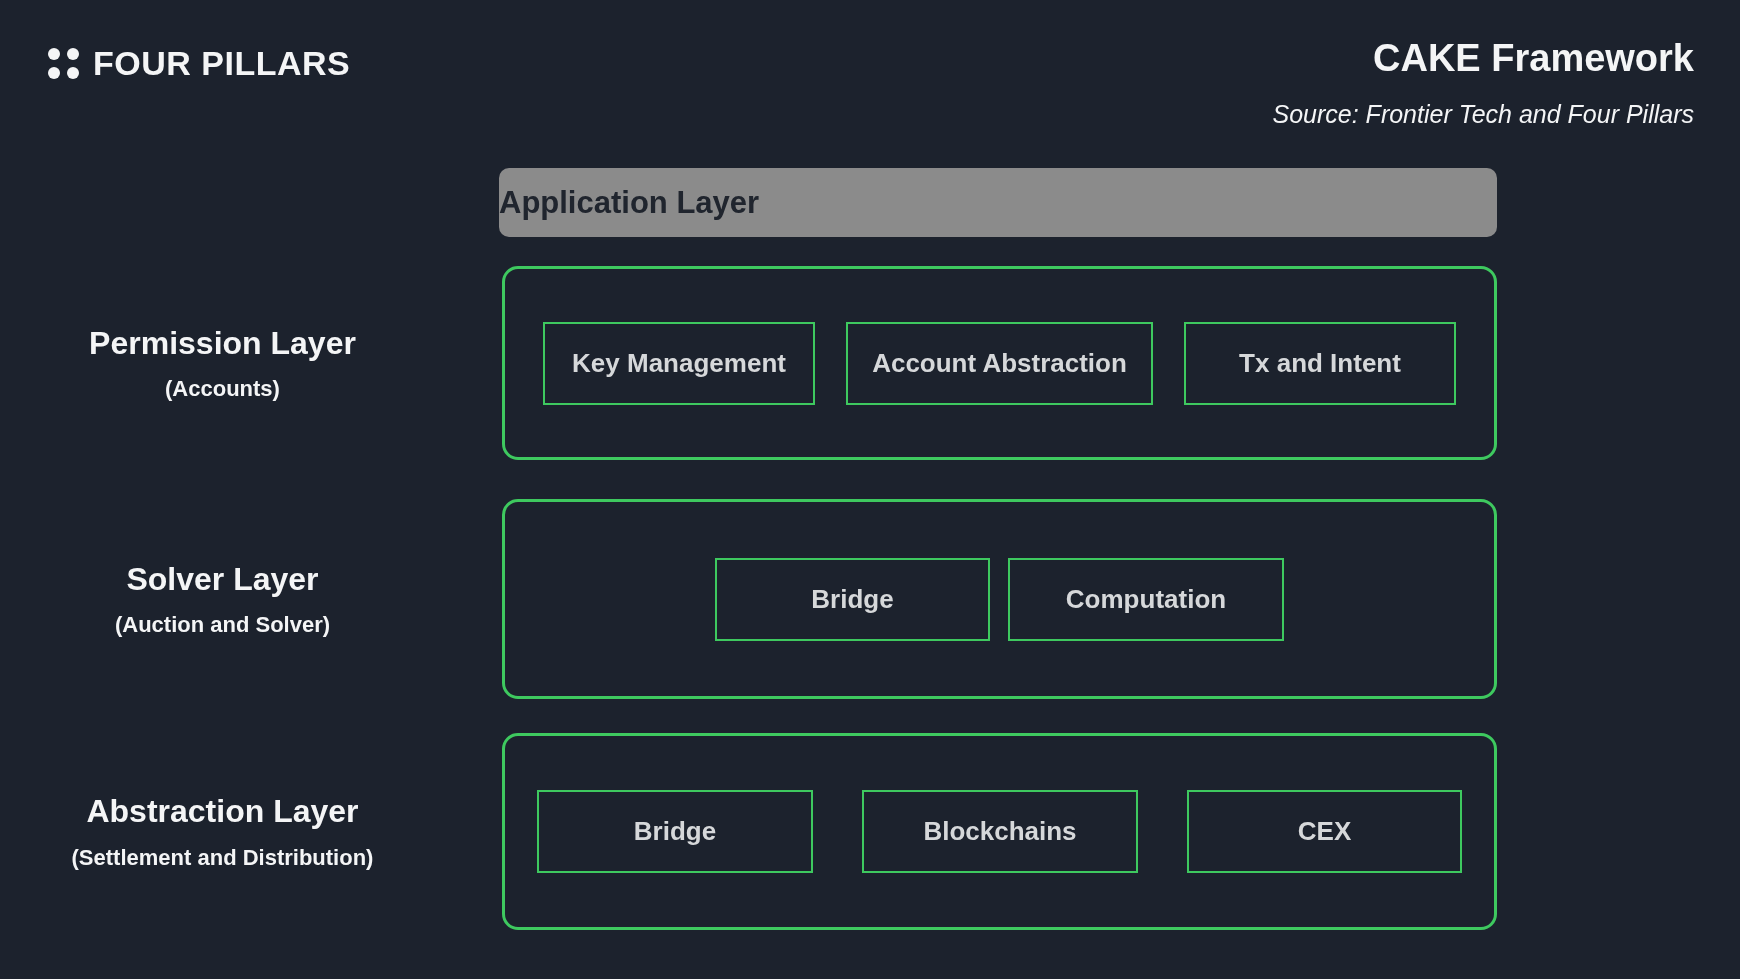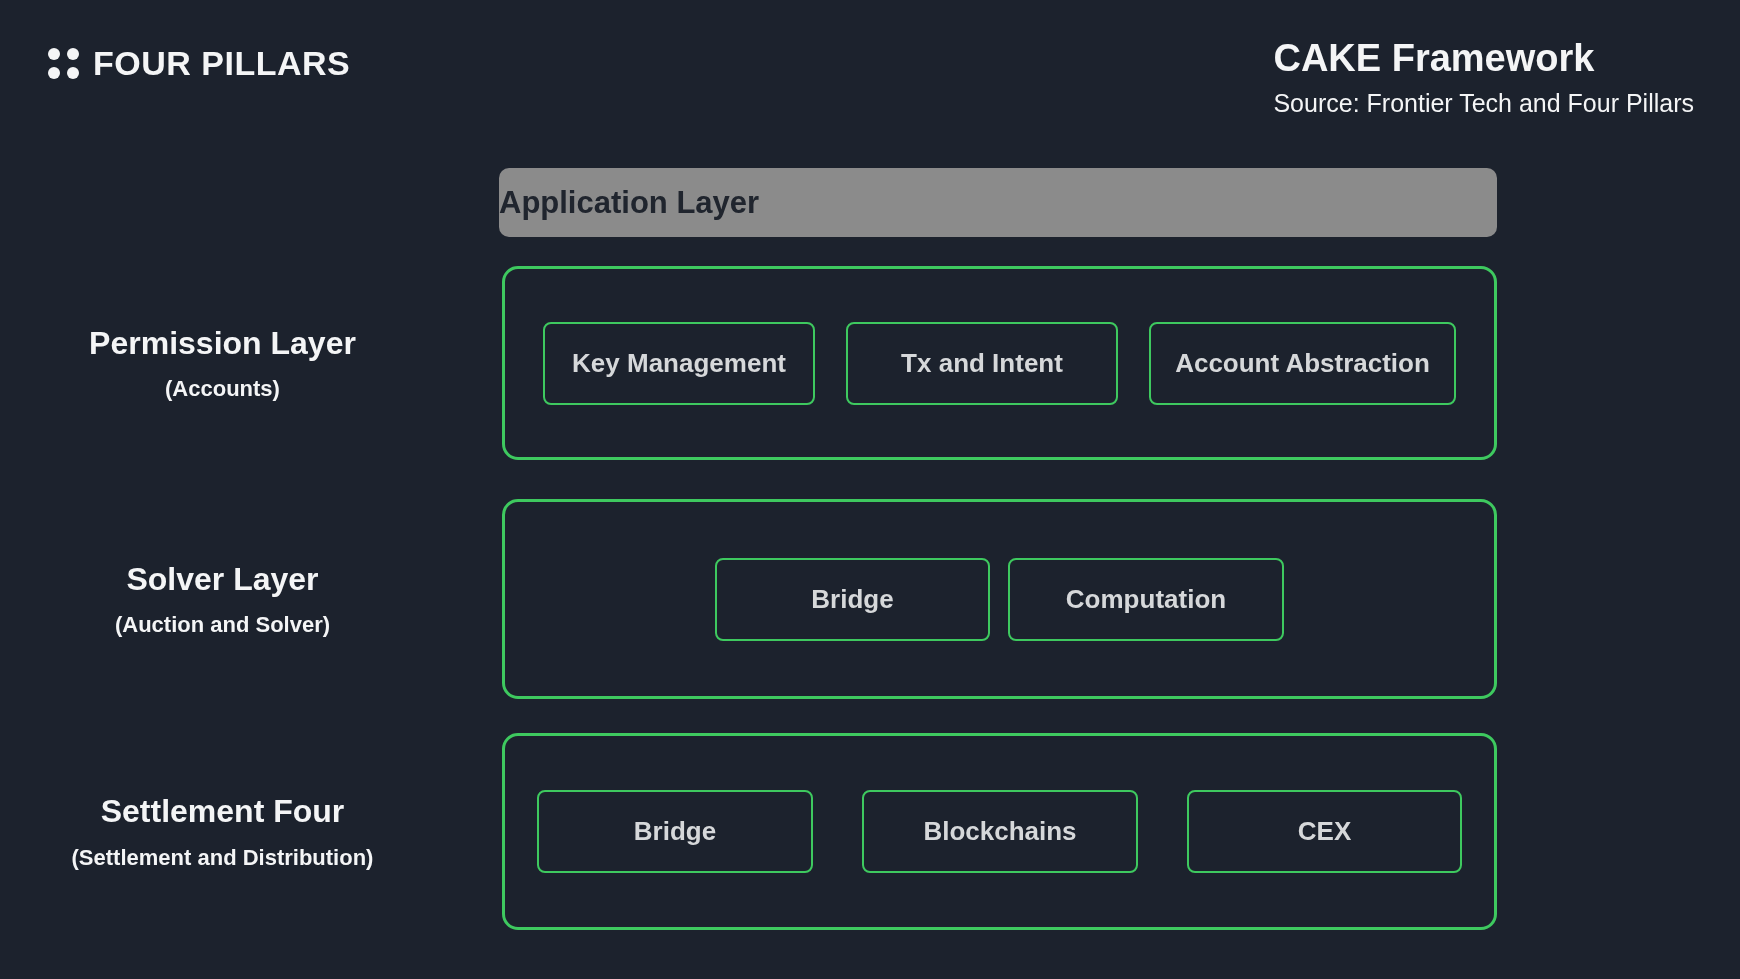--- a/index.html
+++ b/index.html
@@ -47,33 +47,34 @@
     color: var(--heading-text);
     font-size: 34px;
     font-weight: 700;
     letter-spacing: 0.5px;
     white-space: nowrap;
   }
   .title-block {
     position: absolute;
     right: 46px;
     top: 38px;
-    text-align: left;
+    text-align: right;
   }
   .title {
     color: var(--heading-text);
     font-size: 38px;
     font-weight: 700;
     line-height: 1.1;
     white-space: nowrap;
   }
   .source {
-    margin-top: 9px;
+    margin-top: 20px;
     color: var(--heading-text);
     font-size: 25px;
+    font-style: italic;
     font-weight: 400;
     white-space: nowrap;
   }
 
   
   .app-bar {
     position: absolute;
     left: 499px;
     top: 168px;
     width: 998px;
@@ -121,21 +122,21 @@
     width: 995px;
     border: 3px solid var(--accent-green);
     border-radius: 16px;
     display: flex;
     align-items: center;
     justify-content: center;
   }
   .node {
     height: 83px;
     border: 2.5px solid var(--accent-green);
-    border-radius: 8px;
+    border-radius: 0;
     display: flex;
     align-items: center;
     justify-content: center;
     color: var(--box-text);
     font-size: 26px;
     font-weight: 700;
     white-space: nowrap;
   }
 
   
@@ -171,39 +172,39 @@
     <span>Application Layer</span>
   </div>
 
   <div class="row-permission">
     <div class="layer-label lbl-permission">
       <div class="layer-title">Permission Layer</div>
       <div class="layer-subtitle">(Accounts)</div>
     </div>
     <div class="layer-container">
       <div class="node" style="width:272px">Key Management</div>
+      <div class="node" style="width:307px">Account Abstraction</div>
       <div class="node" style="width:272px">Tx and Intent</div>
-      <div class="node" style="width:307px">Account Abstraction</div>
     </div>
   </div>
 
   <div class="row-solver">
     <div class="layer-label lbl-solver">
       <div class="layer-title">Solver Layer</div>
       <div class="layer-subtitle">(Auction and Solver)</div>
     </div>
     <div class="layer-container">
       <div class="node" style="width:275px">Bridge</div>
       <div class="node" style="width:276px">Computation</div>
     </div>
   </div>
 
   <div class="row-settlement">
     <div class="layer-label lbl-settlement">
-      <div class="layer-title">Settlement Four</div>
+      <div class="layer-title">Abstraction Layer</div>
       <div class="layer-subtitle">(Settlement and Distribution)</div>
     </div>
     <div class="layer-container">
       <div class="node" style="width:276px">Bridge</div>
       <div class="node" style="width:276px">Blockchains</div>
       <div class="node" style="width:275px">CEX</div>
     </div>
   </div>
 
 </div>

